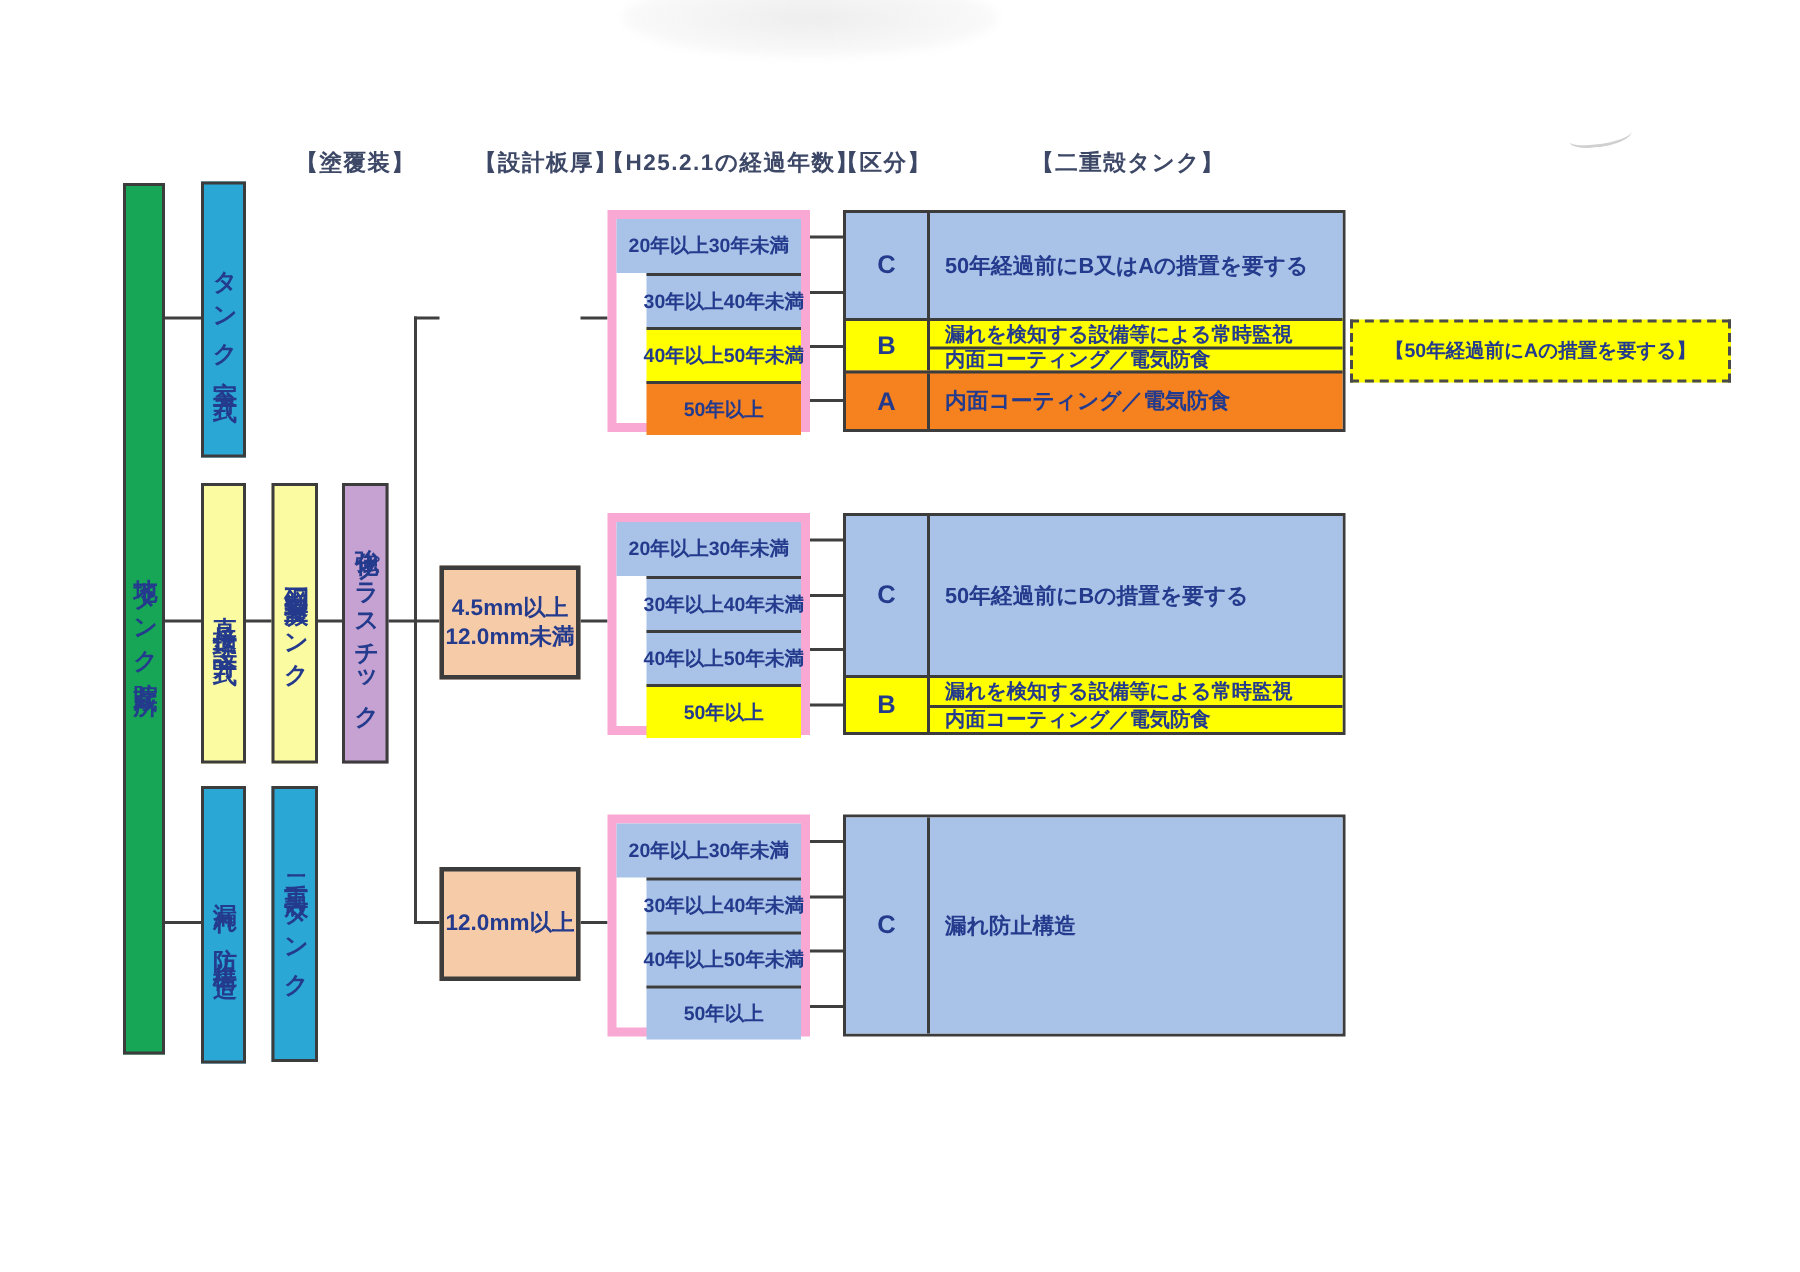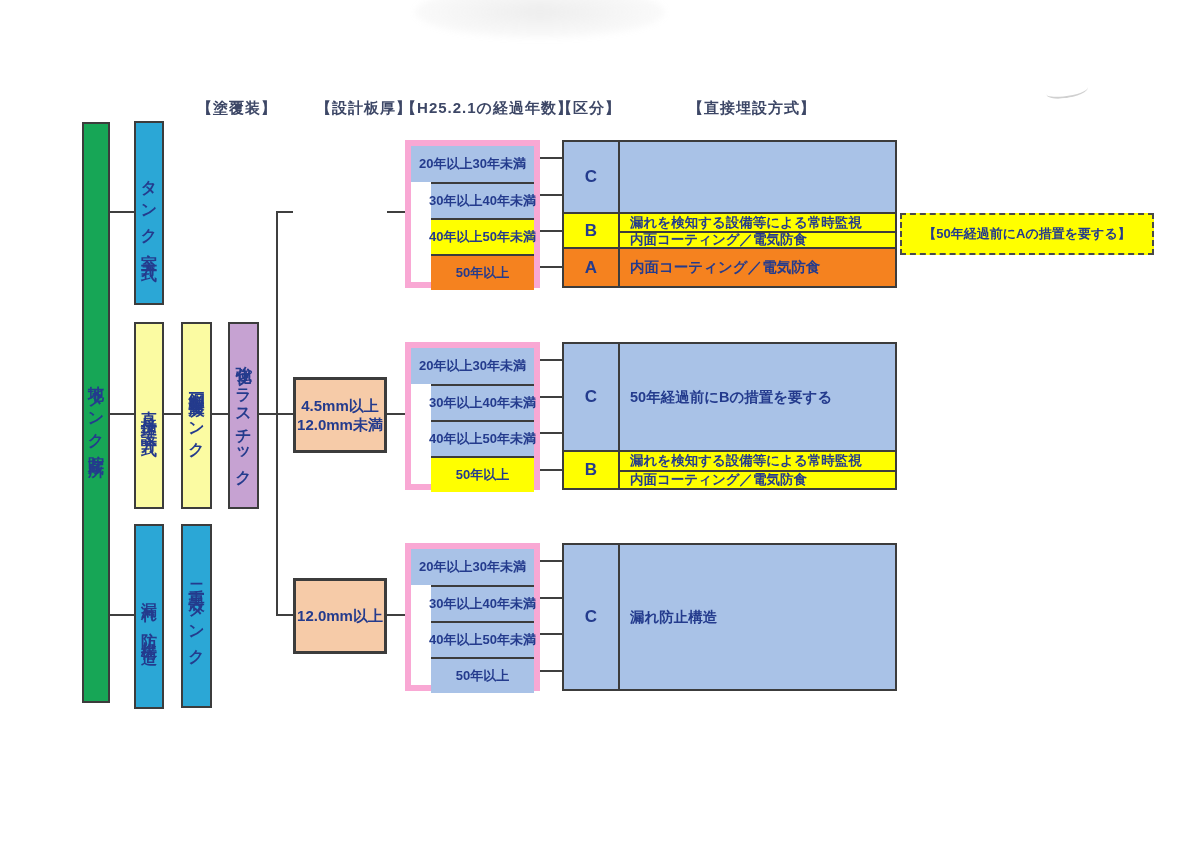--- a/index.html
+++ b/index.html
@@ -92,21 +92,21 @@
 
 <div class="canvas">
 
   <div class="smudge"></div>
   <div class="squiggle"></div>
 
   <div class="hdr" style="left:237px">【塗覆装】</div>
   <div class="hdr" style="left:364px">【設計板厚】</div>
   <div class="hdr" style="left:487px">【H25.2.1の経過年数】</div>
   <div class="hdr" style="left:589px">【区分】</div>
-  <div class="hdr" style="left:752px">【直接埋設方式】</div>
+  <div class="hdr" style="left:752px">【二重殻タンク】</div>
 
   <div class="vbar bg-green ls3" style="left:82px;top:122px;width:28px;height:581px">地下タンク貯蔵所</div>
   <div class="vbar bg-cyan ls6" style="left:134px;top:121px;width:30px;height:184px">タンク室方式</div>
   <div class="vbar bg-paleyellow ls6" style="left:134px;top:322px;width:30px;height:187px">直接埋設方式</div>
   <div class="vbar bg-paleyellow ls2" style="left:181px;top:322px;width:31px;height:187px">鋼製一重殻タンク</div>
   <div class="vbar bg-purple ls2" style="left:228px;top:322px;width:31px;height:187px">強化プラスチック</div>
   <div class="vbar bg-cyan ls6" style="left:134px;top:524px;width:30px;height:185px">漏れ防止構造</div>
   <div class="vbar bg-cyan ls6" style="left:181px;top:524px;width:31px;height:184px">二重殻タンク</div>
 
   <i class="hline" style="left:110px;top:211px;width:24px"></i>
@@ -139,20 +139,21 @@
 
   <div class="ycol" style="top:140px">
     <div class="yrow c-blue">20年以上30年未満</div>
     <div class="yrow c-blue">30年以上40年未満</div>
     <div class="yrow c-yellow">40年以上50年未満</div>
     <div class="yrow c-orange">50年以上</div>
   </div>
   <div class="rbox" style="top:140px">
     <div class="sec c-blue" style="height:70px">
       <div class="letter">C</div>
+      <div class="content">50年経過前にB又はAの措置を要する</div>
     </div>
     <div class="sec c-yellow" style="height:35px">
       <div class="letter">B</div>
       <div class="contentcol">
         <div class="strip" style="height:19px;border-bottom:2px solid #3c3c3c">漏れを検知する設備等による常時監視</div>
         <div class="strip" style="height:14px">内面コーティング／電気防食</div>
       </div>
     </div>
     <div class="sec c-orange" style="height:39px">
       <div class="letter">A</div>

